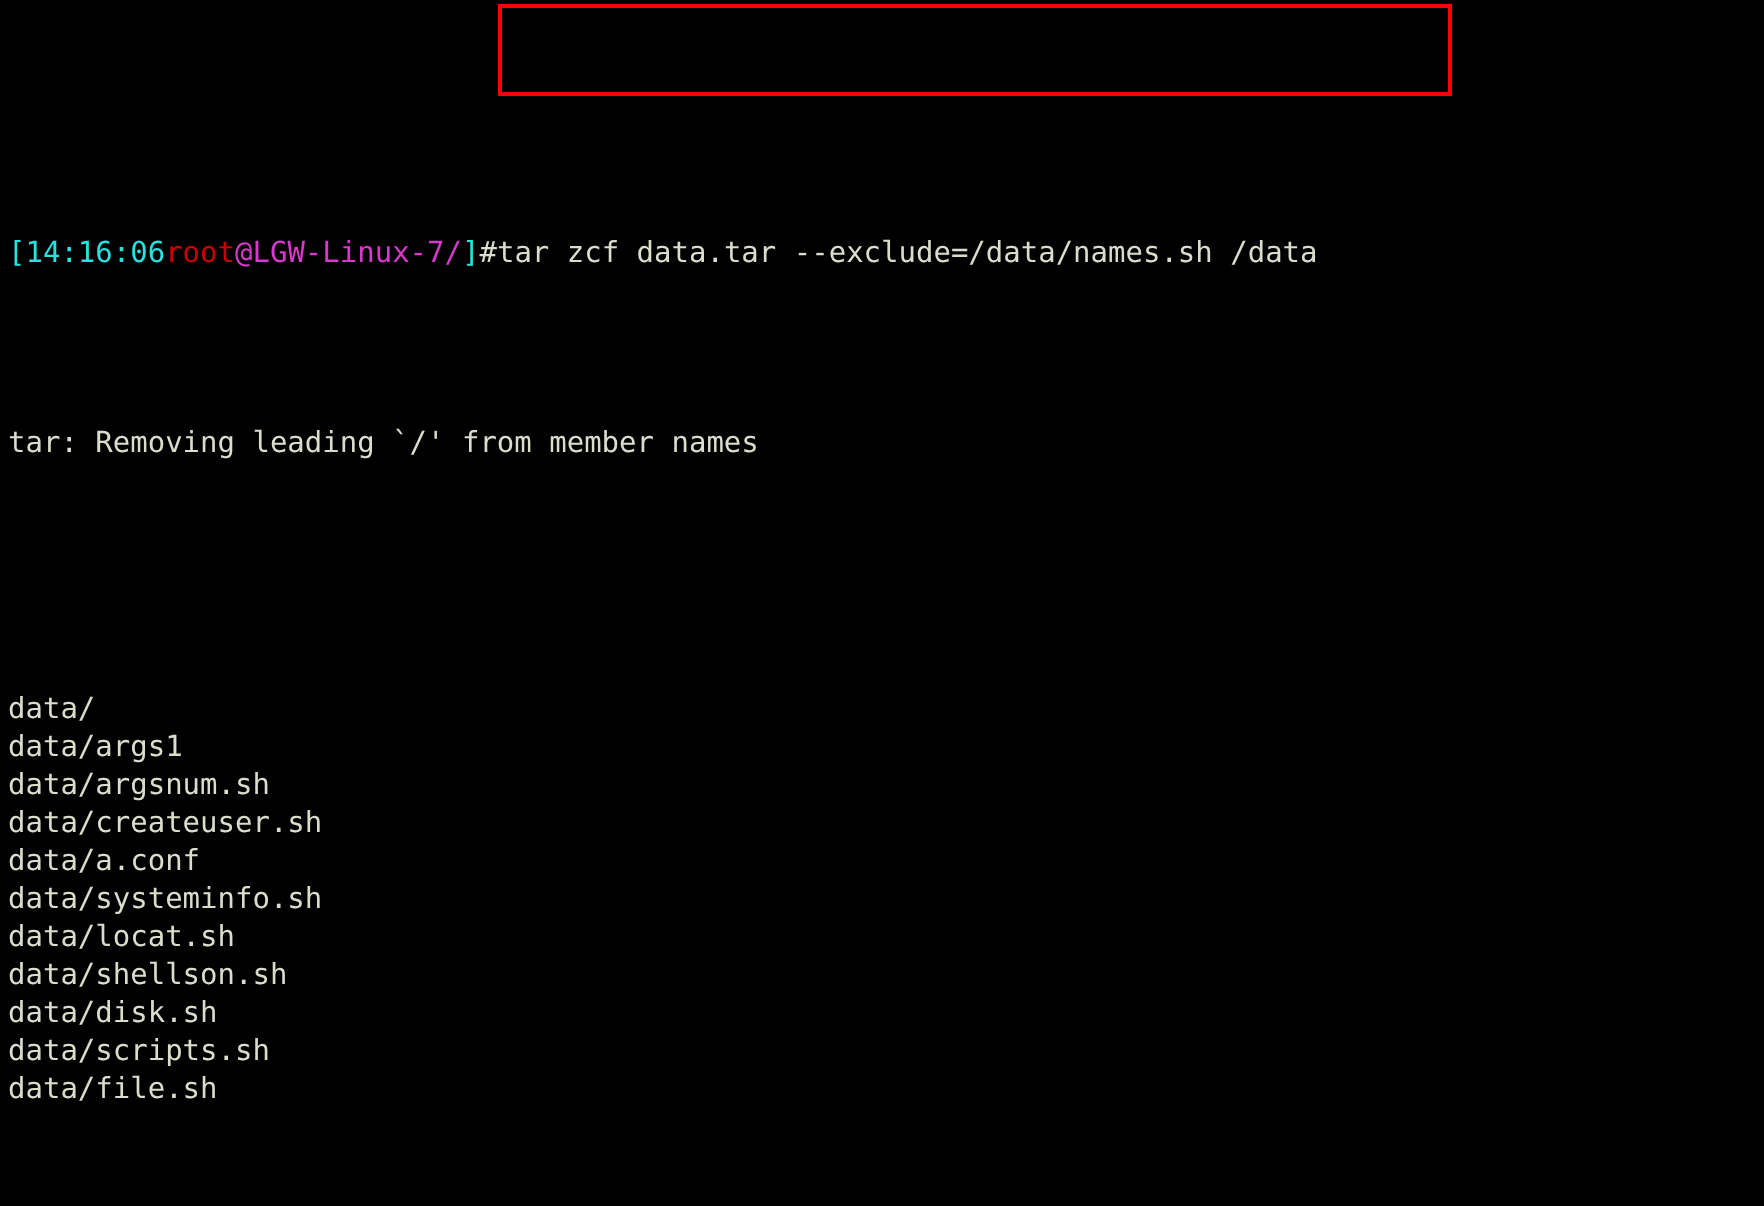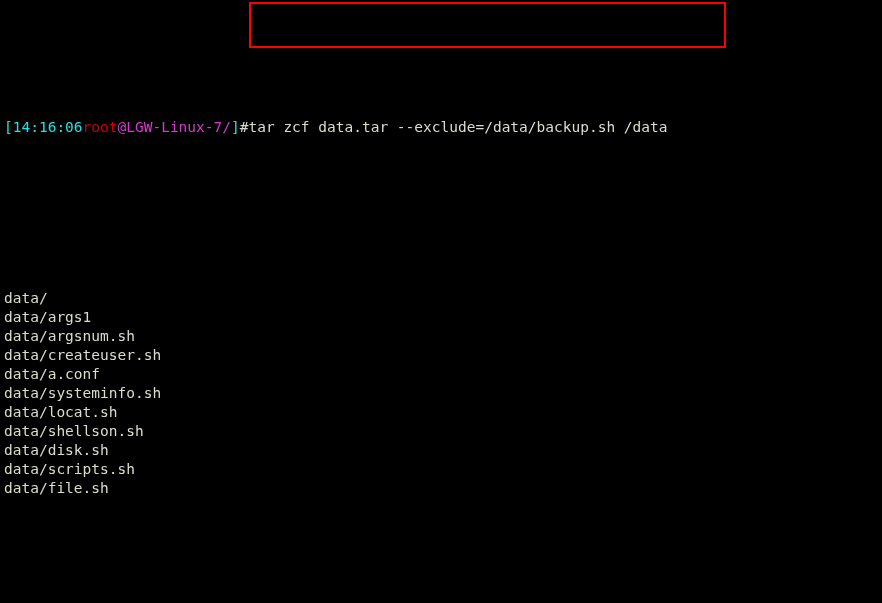--- a/index.html
+++ b/index.html
@@ -31,23 +31,24 @@
   }
 </style>
 </head>
 <body>
 
 <div class="terminal">
 
   <div class="highlight-box" style="left:249px;top:2px;width:473px;height:42px;"></div>
 
   
-  <div class="line"><span class="cyan">[</span><span class="cyan">14:16:06</span><span class="red">root</span><span class="mag">@</span><span class="mag">LGW-Linux-7</span><span class="mag">/</span><span class="cyan">]</span><span class="white">#</span><span class="white">tar zcf data.tar --exclude=/data/backup.sh /data</span></div>
+  <div class="line"><span class="cyan">[</span><span class="cyan">14:16:06</span><span class="red">root</span><span class="mag">@</span><span class="mag">LGW-Linux-7</span><span class="mag">/</span><span class="cyan">]</span><span class="white">#</span><span class="white">tar zcf data.tar --exclude=/data/names.sh /data</span></div>
 
   
+  <div class="line white">tar: Removing leading `/' from member names</div>
 
   
 
   
   <div id="listing"><div class="line white">data/</div><div class="line white">data/args1</div><div class="line white">data/argsnum.sh</div><div class="line white">data/createuser.sh</div><div class="line white">data/a.conf</div><div class="line white">data/systeminfo.sh</div><div class="line white">data/locat.sh</div><div class="line white">data/shellson.sh</div><div class="line white">data/disk.sh</div><div class="line white">data/scripts.sh</div><div class="line white">data/file.sh</div></div>
 
   
   
 
 </div>

